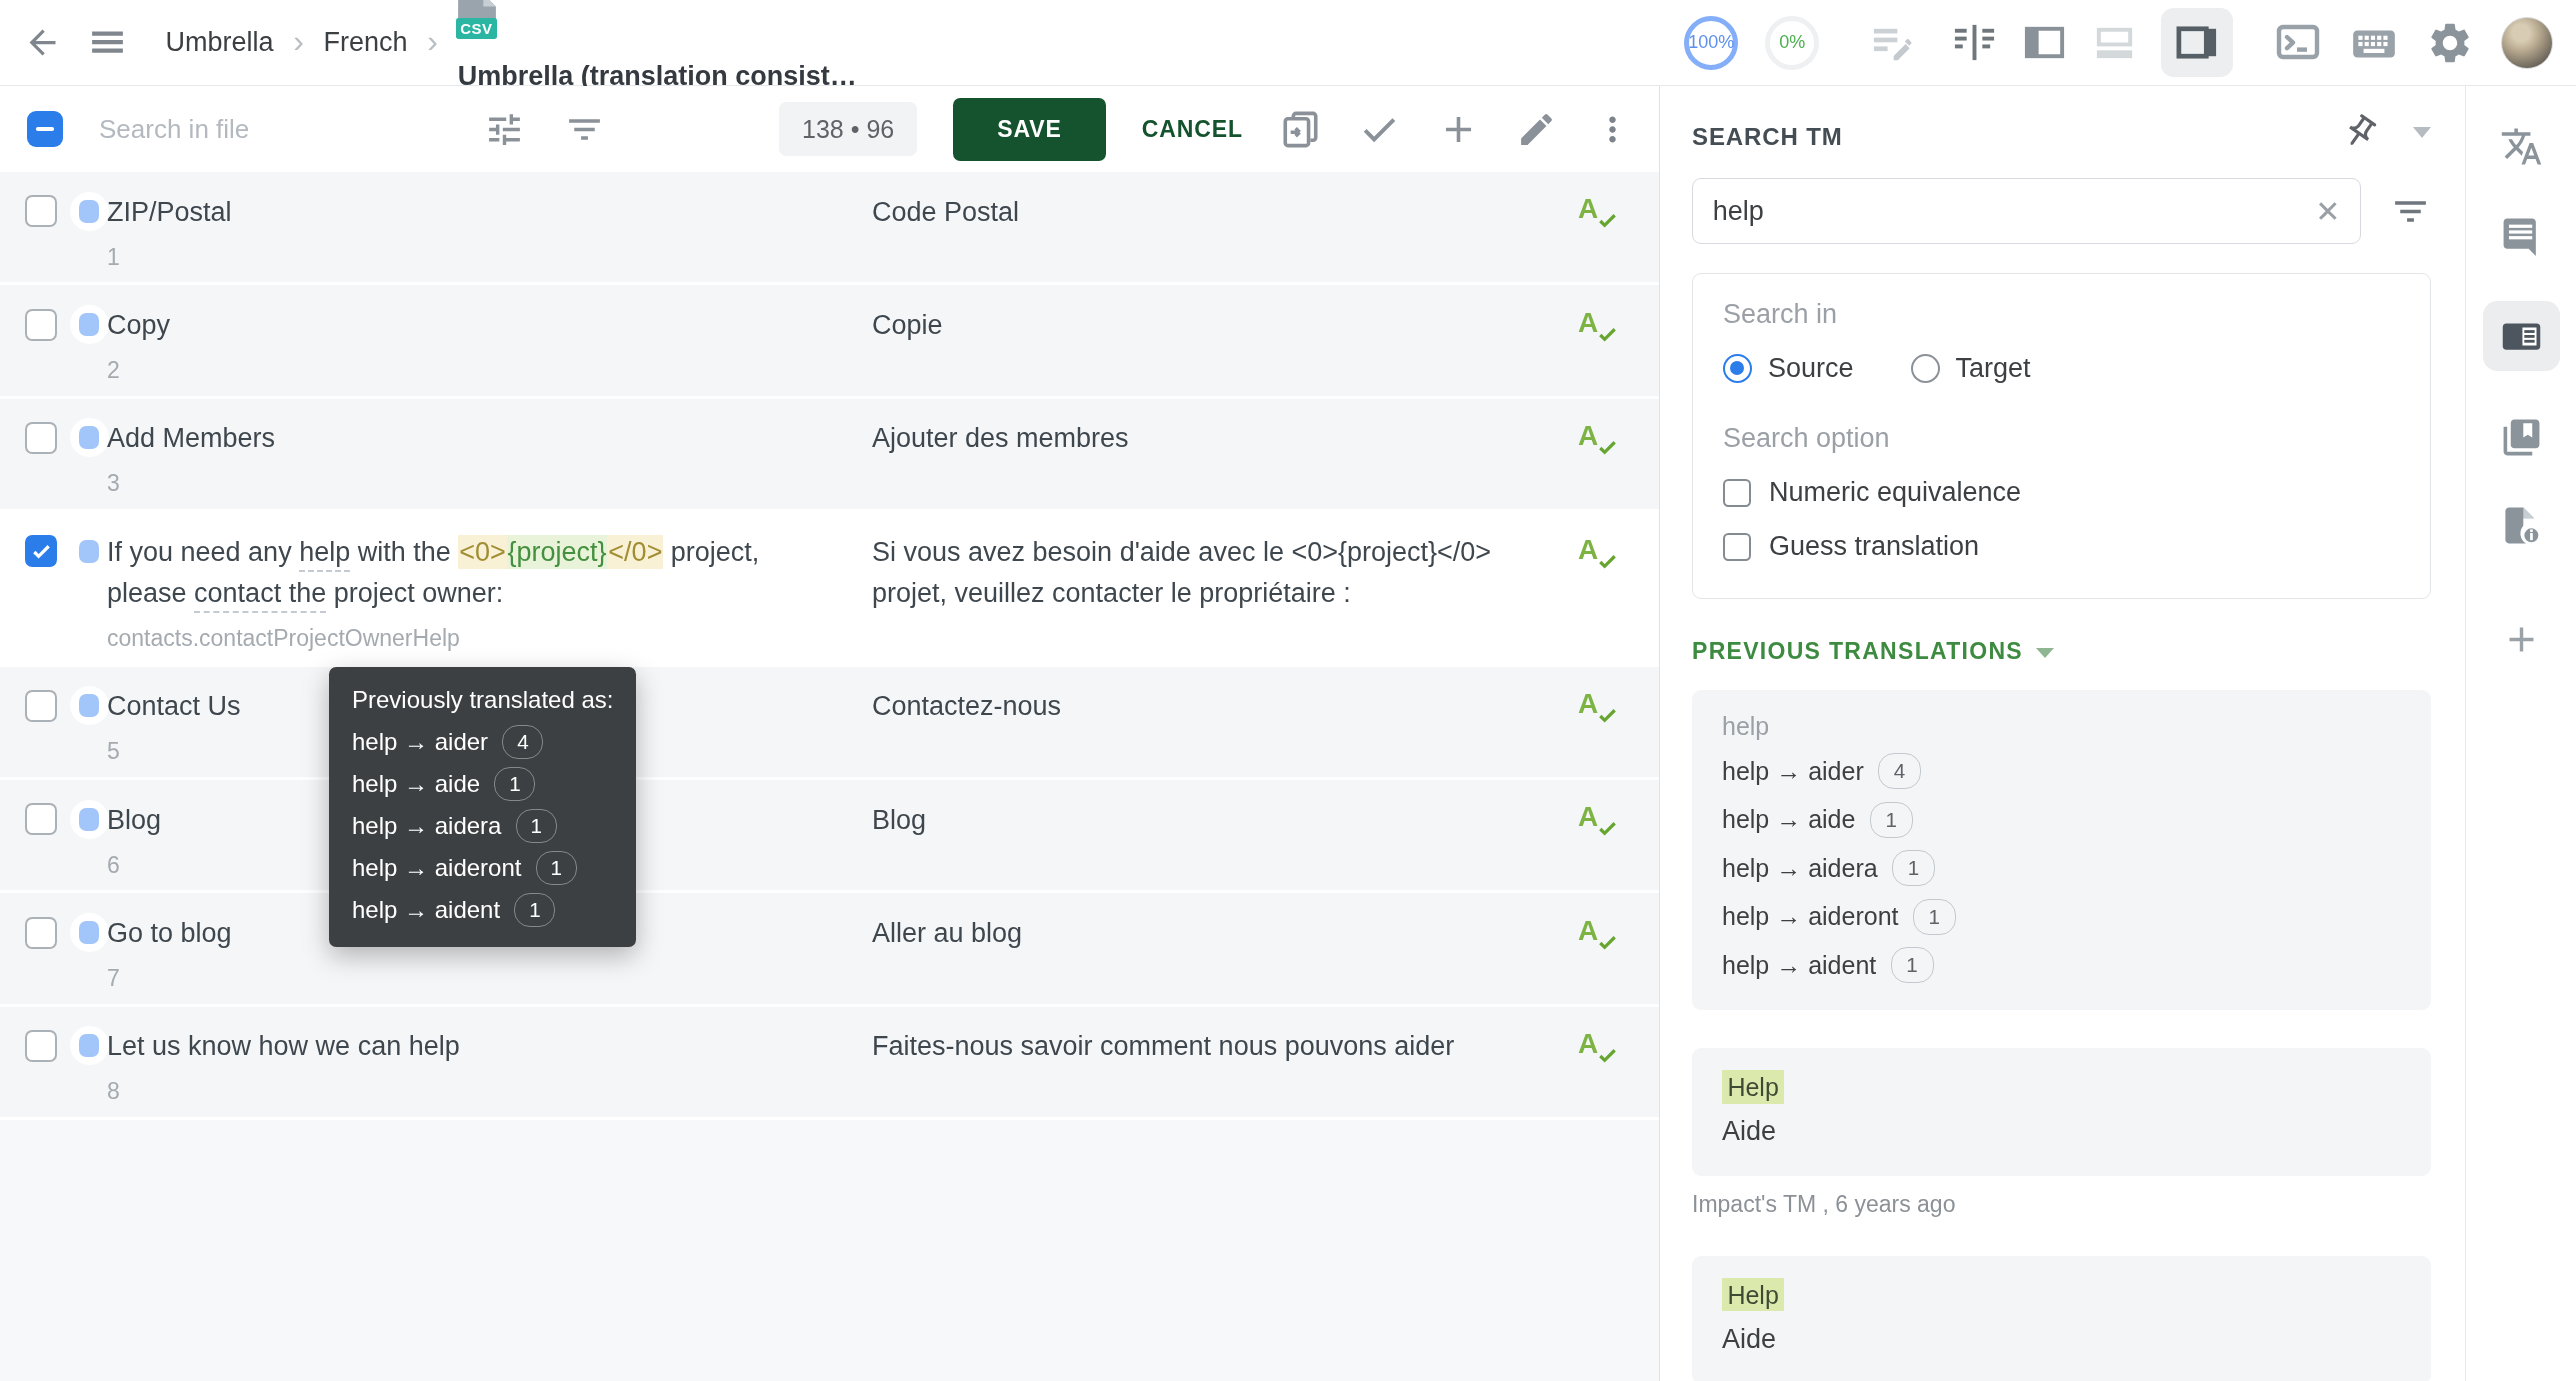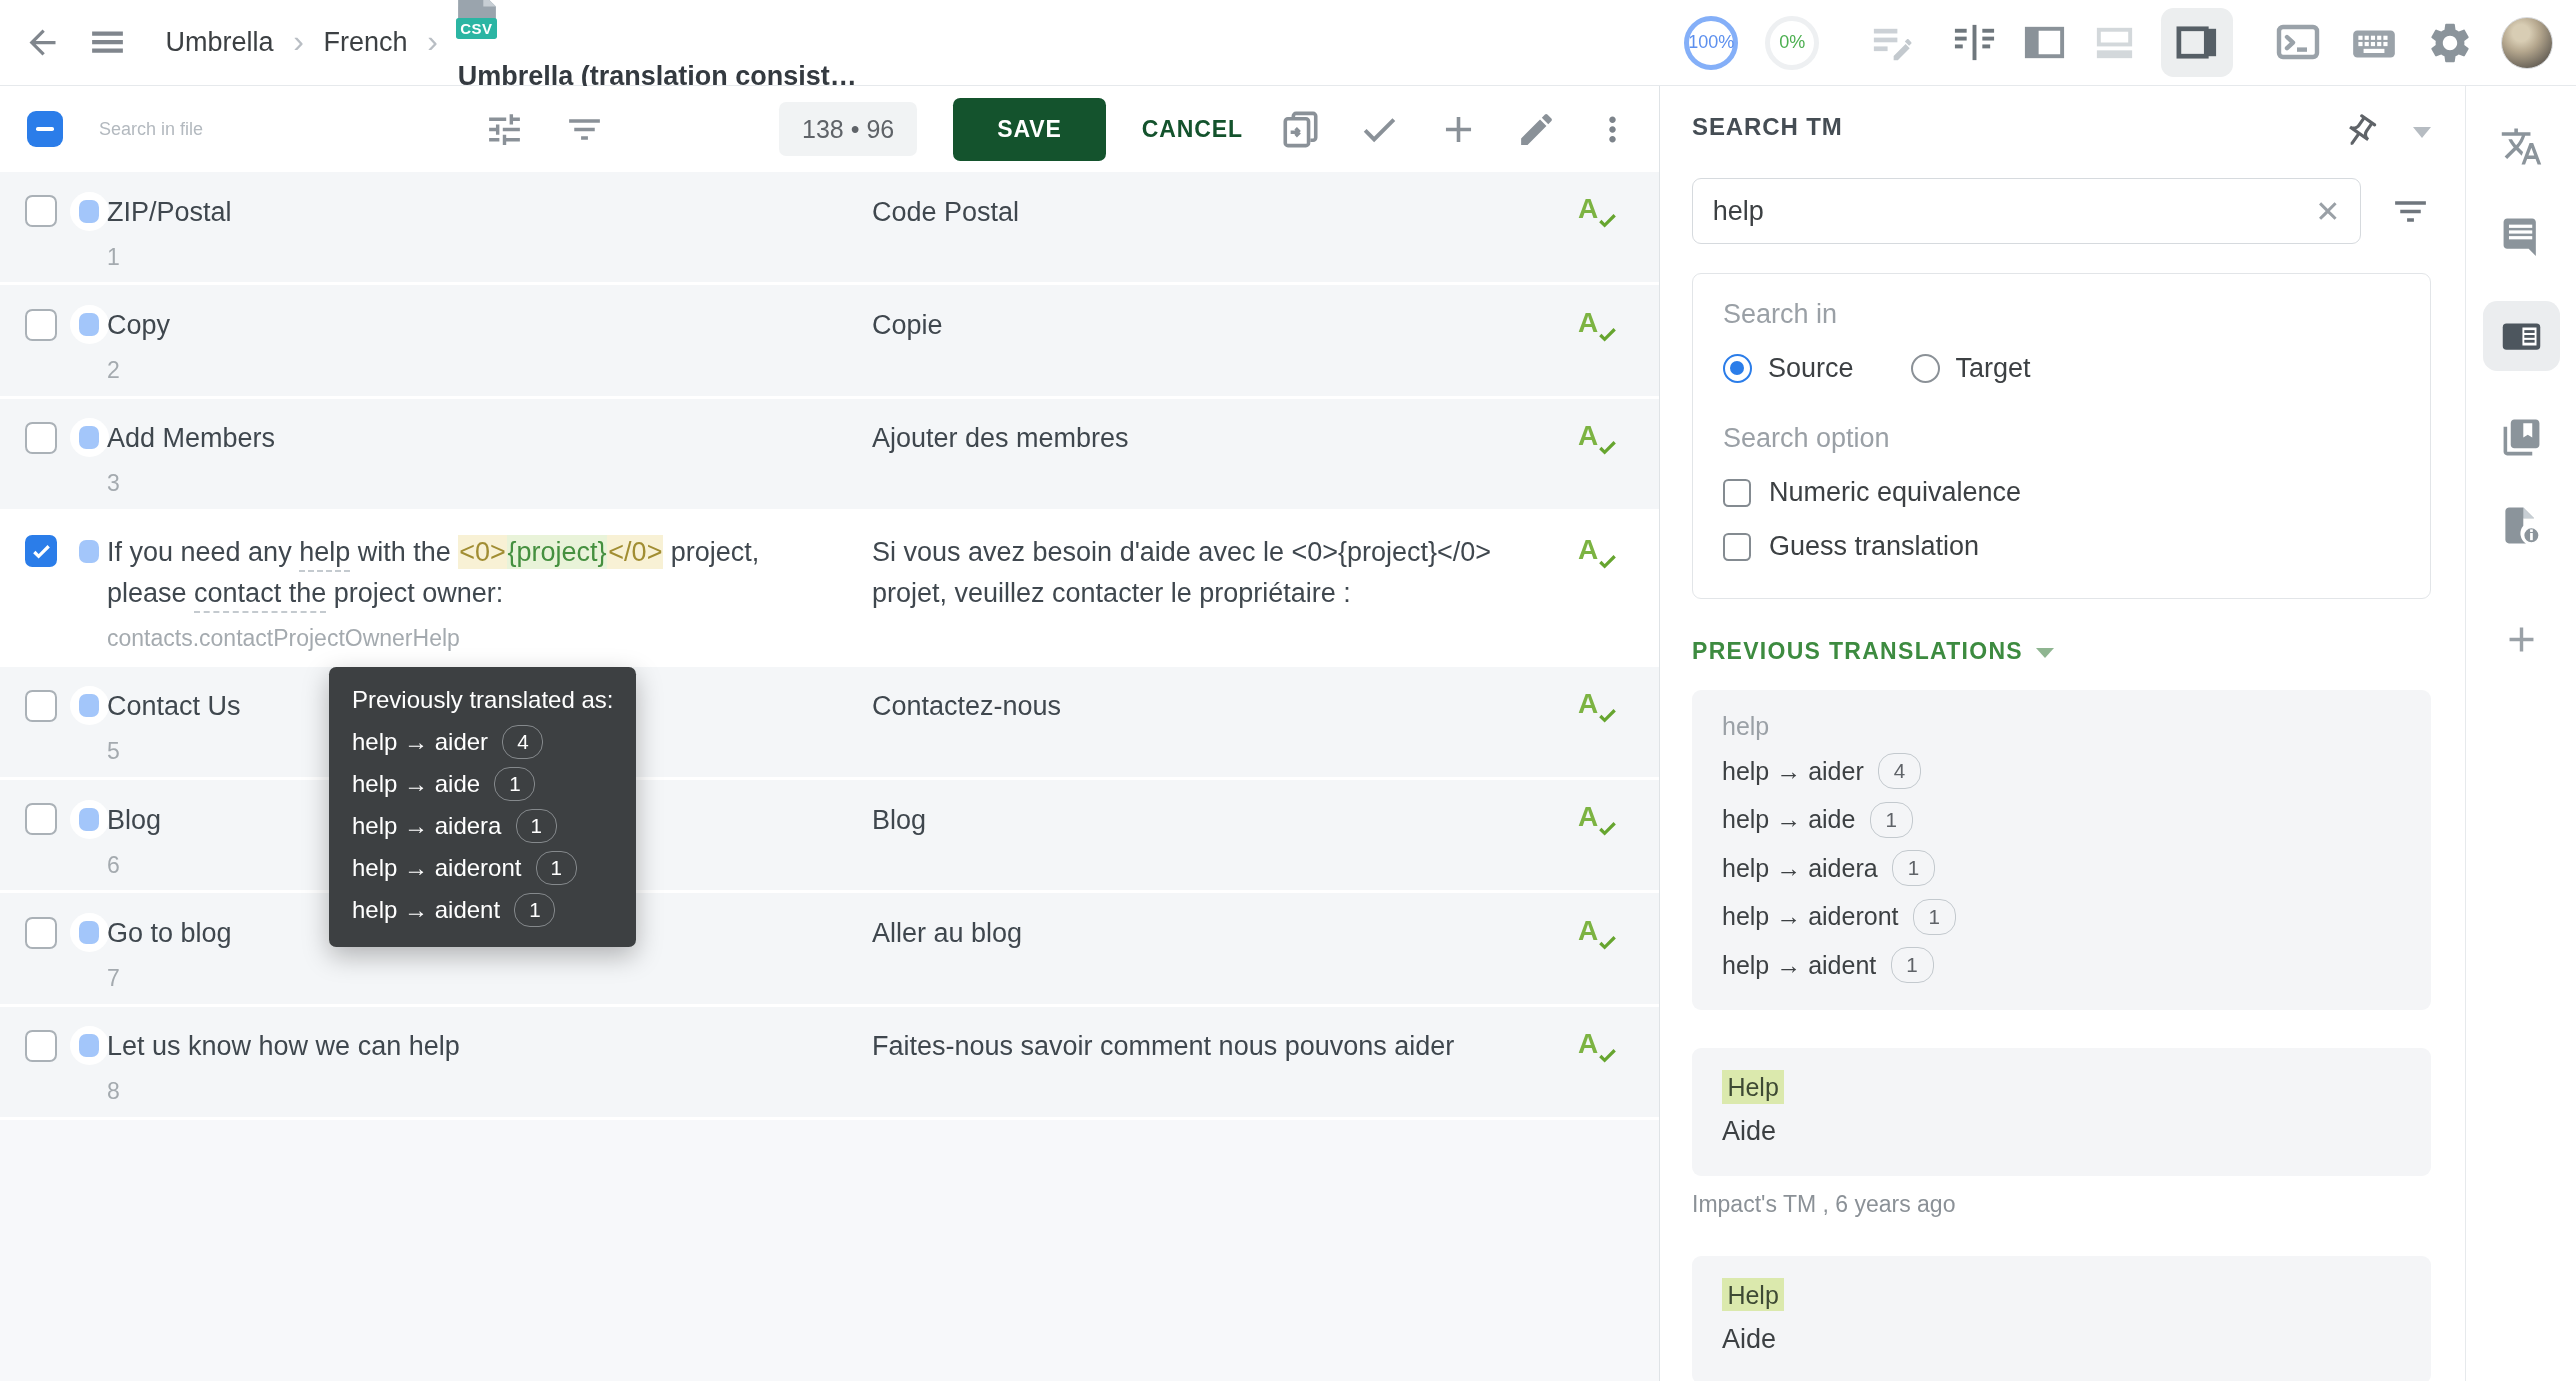--- a/index.html
+++ b/index.html
@@ -36,21 +36,21 @@
   .body-row { flex:1; display:flex; min-height:0; }
 
   
   .main-col { width:1660px; flex:0 0 1660px; display:flex; flex-direction:column;
     border-right:0.9px solid #dfe3e6; background:#f7f8fa; position:relative; }
   .main-toolbar { height:86px; flex:0 0 86px; background:#fff; display:flex; align-items:center;
     padding:0 27px; }
   .master-checkbox { width:36px; height:36px; background:#2b7de9; border-radius:9px;
     display:flex; align-items:center; justify-content:center; cursor:pointer; }
   .master-checkbox .dash { width:18px; height:4.5px; background:#fff; border-radius:1.8px; }
-  .search-in-file { margin-left:36px; width:385px; font-size:18px; color:#b3b9bf; }
+  .search-in-file { margin-left:36px; width:385px; font-size:26px; color:#b3b9bf; }
   .tb-icons { display:flex; align-items:center; gap:39px; }
   .tb-right { margin-left:auto; display:flex; align-items:center; gap:36px; }
   .counter-pill { background:#f1f3f4; border-radius:7.2px; padding:12.5px 23px; font-size:25px; color:#5f6368;margin-left:44px; }
   .save-btn { background:#14532d; color:#fff; font-weight:bold; font-size:23px; letter-spacing:0.9px;
     border:none; border-radius:7.2px; padding:18px 44px; cursor:pointer; }
   .cancel-btn { background:none; border:none; color:#14532d; font-weight:bold; font-size:23px;
     letter-spacing:0.9px; cursor:pointer; }
 
   .table-head { height:55px; flex:0 0 55px; background:#fff; border-top:0.9px solid #edeff1;
     display:grid; grid-template-columns:107px 765px 1fr 81px; align-items:center; }
@@ -80,21 +80,21 @@
   
   .tm-tooltip { position:absolute; left:329px; top:581px; z-index:20; background:#3d4042; color:#fff;
     border-radius:7.2px; padding:16px 23px 19.7px; box-shadow:0 9px 27px rgba(0,0,0,.28); }
   .tm-tooltip-title { font-size:24px; line-height:34px; }
   .tm-tip-item { display:flex; align-items:center; gap:14.3px; margin-top:8px; font-size:24px; }
   .tip-badge { border:1.8px solid #85898c; border-radius:16px; min-width:41px; height:34px;
     display:flex; align-items:center; justify-content:center; font-size:20.6px; padding:0 9px; }
 
   
   .tm-panel { width:805px; flex:0 0 805px; background:#fff; padding:27px 34px 0 32px; overflow:hidden; }
-  .tm-head { display:flex; align-items:flex-start; }
+  .tm-head { display:flex; align-items:flex-end; }
   .tm-title { font-size:24px; font-weight:bold; letter-spacing:0.9px; color:#454d54; }
   .tm-head-icons { margin-left:auto; display:flex; align-items:center; gap:34px; }
   .caret-down { width:0; height:0; border-left:9.8px solid transparent; border-right:9.8px solid transparent;
     border-top:11.6px solid #b6bcc2; }
   .tm-search-row { margin-top:27px; display:flex; align-items:center; gap:29px; }
   .tm-input { flex:1; height:66px; border:0.9px solid #d6dade; border-radius:9px; padding:0 19.7px;
     display:flex; align-items:center; font-size:27px; color:#3c4043; }
   .tm-input .clear-x { margin-left:auto; color:#9aa0a6; font-size:30px; cursor:pointer; }
   .opts-box { margin-top:29px; border:0.9px solid #e2e5e8; border-radius:9px; padding:25px 30px 36px; }
   .opts-label { font-size:27px; color:#9aa0a6; }

